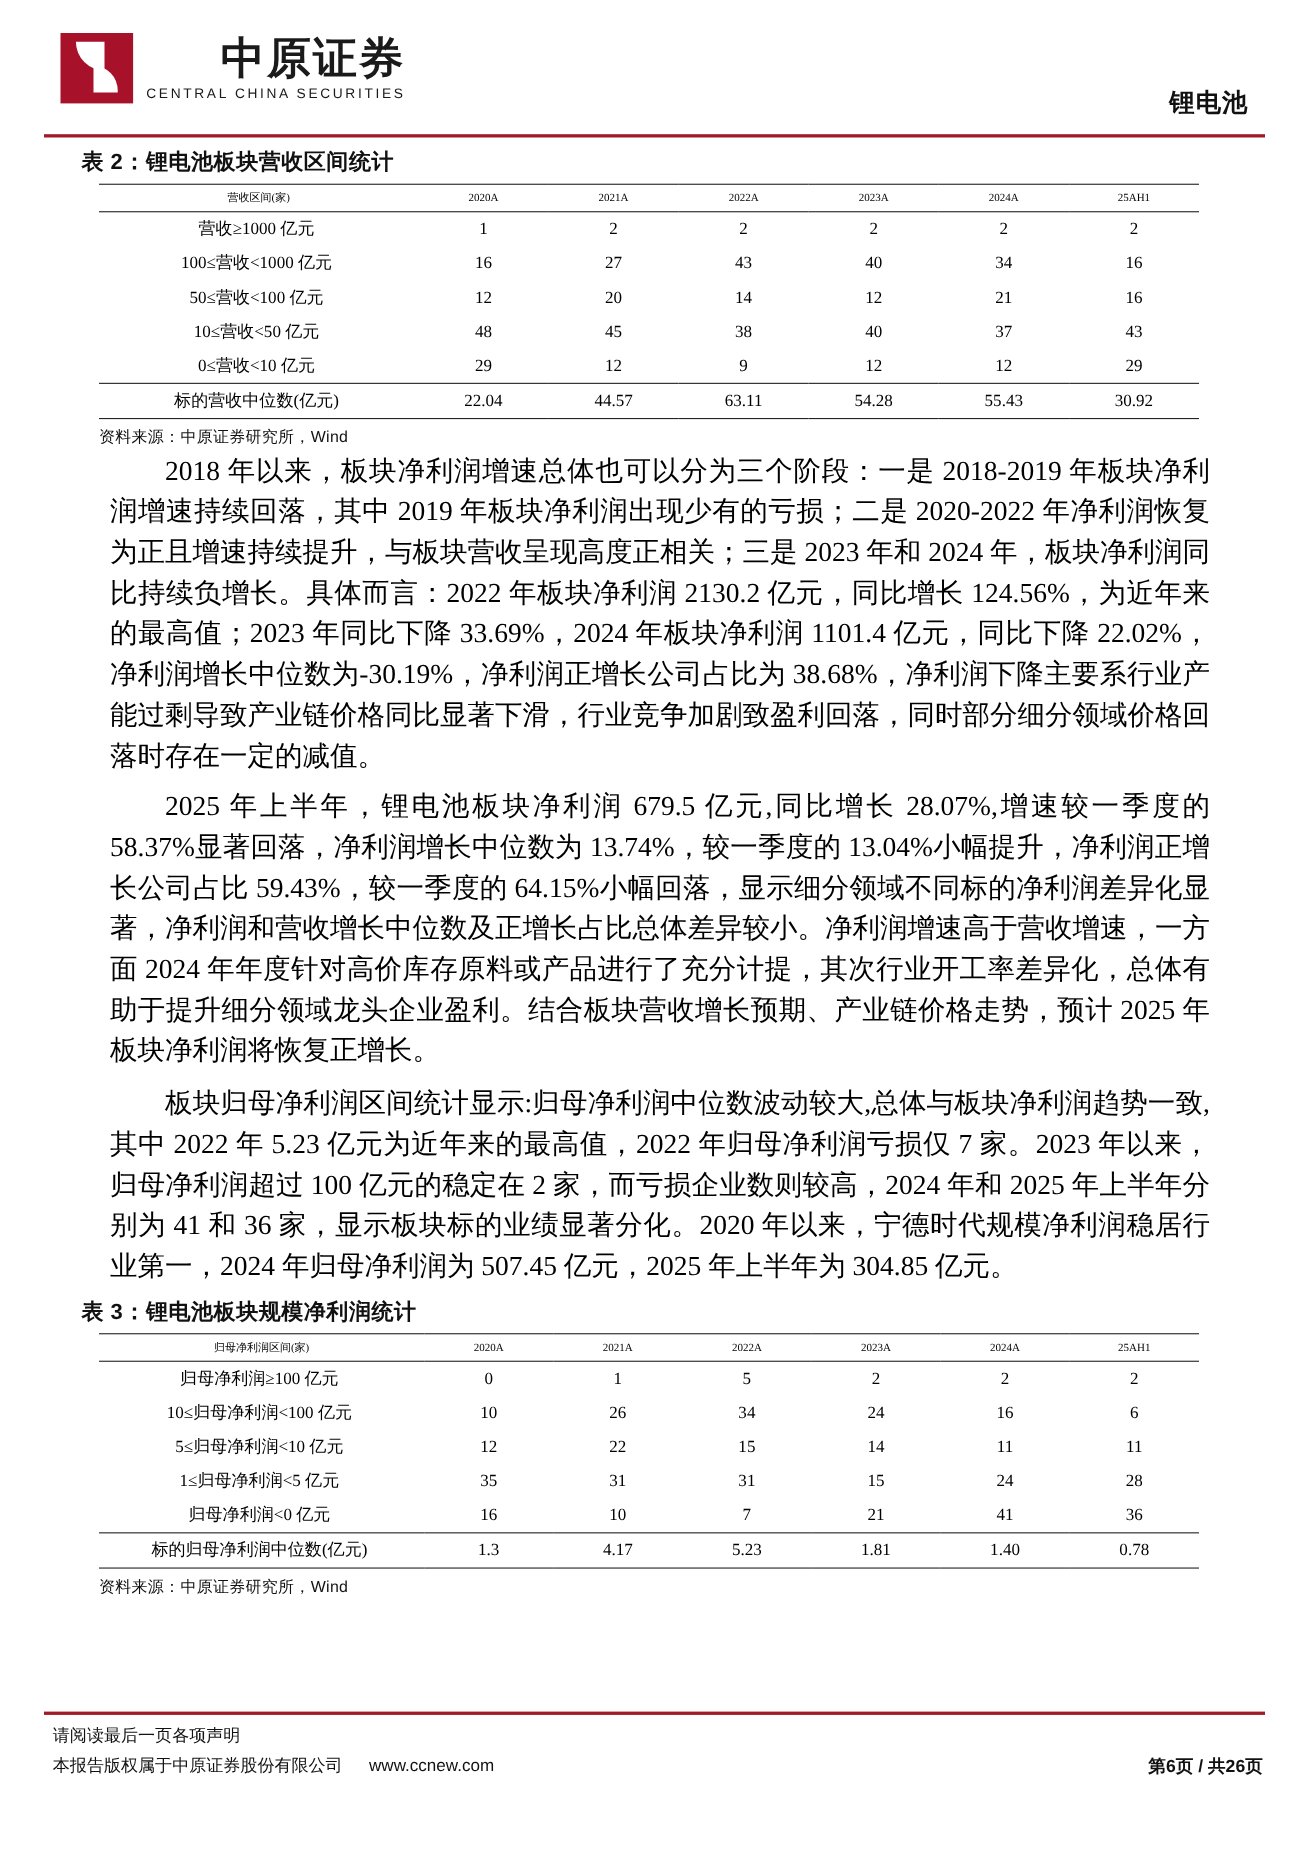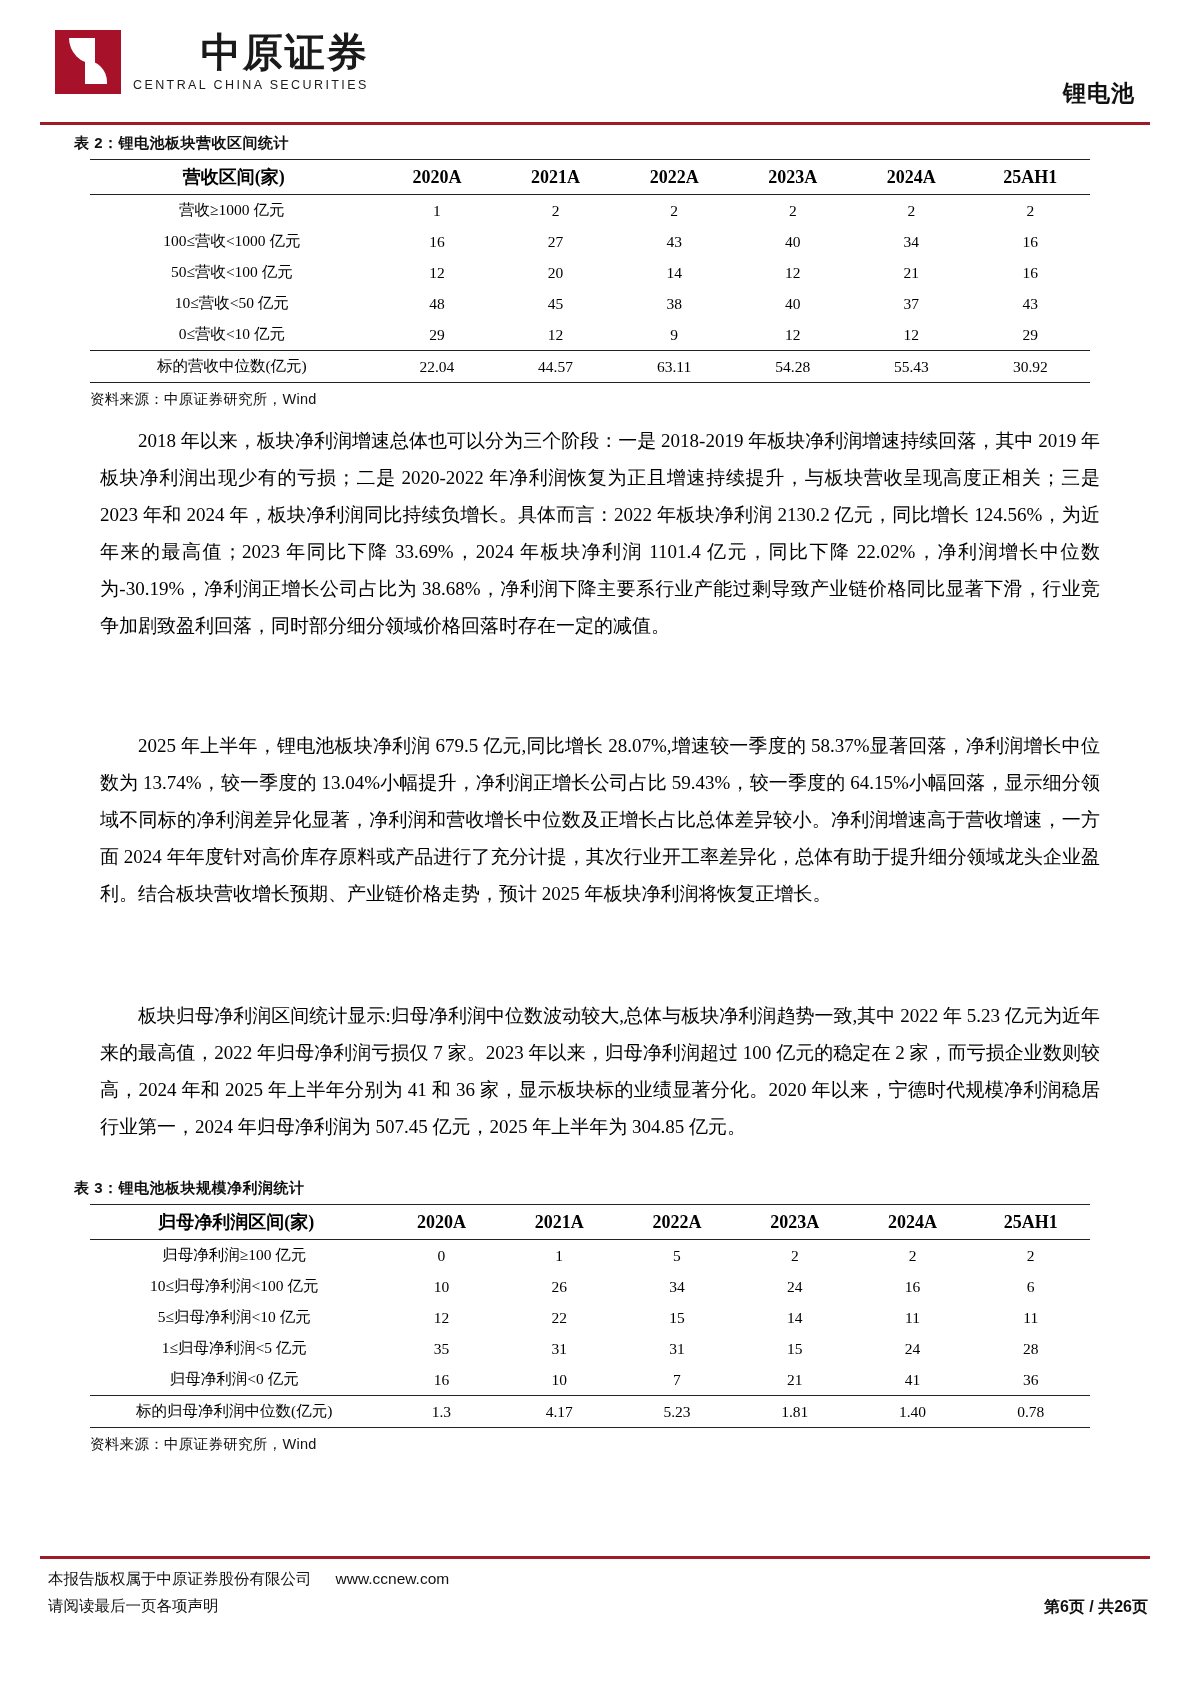--- a/index.html
+++ b/index.html
@@ -105,43 +105,42 @@
   }
 
   
   .table-block {
     position: absolute;
     left: 62px;
     width: 1065px;
   }
   .table-caption {
     font-family: "Liberation Sans", sans-serif;
-    font-size: 15px;
+    font-size: 20px;
     font-weight: bold;
     color: #111;
     padding: 4px 0 6px 12px;
     letter-spacing: 0.5px;
   }
   table.data {
     border-collapse: collapse;
     width: 1000px;
     margin-left: 28px;
     font-size: 15.5px;
   }
   table.data th, table.data td {
     padding: 5px 4px;
     text-align: center;
     font-weight: normal;
     white-space: nowrap;
   }
   table.data thead th {
     border-top: 1.6px solid #222;
     border-bottom: 1.1px solid #222;
-    font-size: 18px;
-    font-weight: bold;
+    font-size: 10px;
   }
   table.data thead th.rowhead {
     text-align: center;
   }
   table.data tbody td.rowhead {
     text-align: center;
     padding-left: 0;
   }
   table.data tbody tr:last-child td {
     border-bottom: 1.6px solid #222;
@@ -155,26 +154,25 @@
     color: #111;
     padding: 7px 0 0 28px;
     letter-spacing: 0.3px;
   }
 
   
   .body-text {
     position: absolute;
     left: 100px;
     width: 1000px;
-    font-size: 19px;
+    font-size: 25px;
     line-height: 37px;
     text-align: justify;
     text-justify: inter-ideograph;
     color: #000;
-    margin-top: 12px;
   }
   .body-text p {
     margin: 0 0 16px 0;
     text-indent: 2em;
   }
 
   
   .footer-rule {
     position: absolute;
     left: 40px;
@@ -384,21 +382,21 @@
           <td>0.78</td>
         </tr>
       </tbody>
     </table>
     <div class="source">资料来源：中原证券研究所，Wind</div>
   </div>
 
   <div class="footer-rule"></div>
   <div class="footer">
     <div class="footer-left">
+      <div>请阅读最后一页各项声明</div>
       <div>
         <span>本报告版权属于中原证券股份有限公司</span><a class="footer-url" href="#">www.ccnew.com</a>
       </div>
-      <div>请阅读最后一页各项声明</div>
     </div>
     <div class="footer-right">第6页 / 共26页</div>
   </div>
 
 </div>
 
 </body></html>

